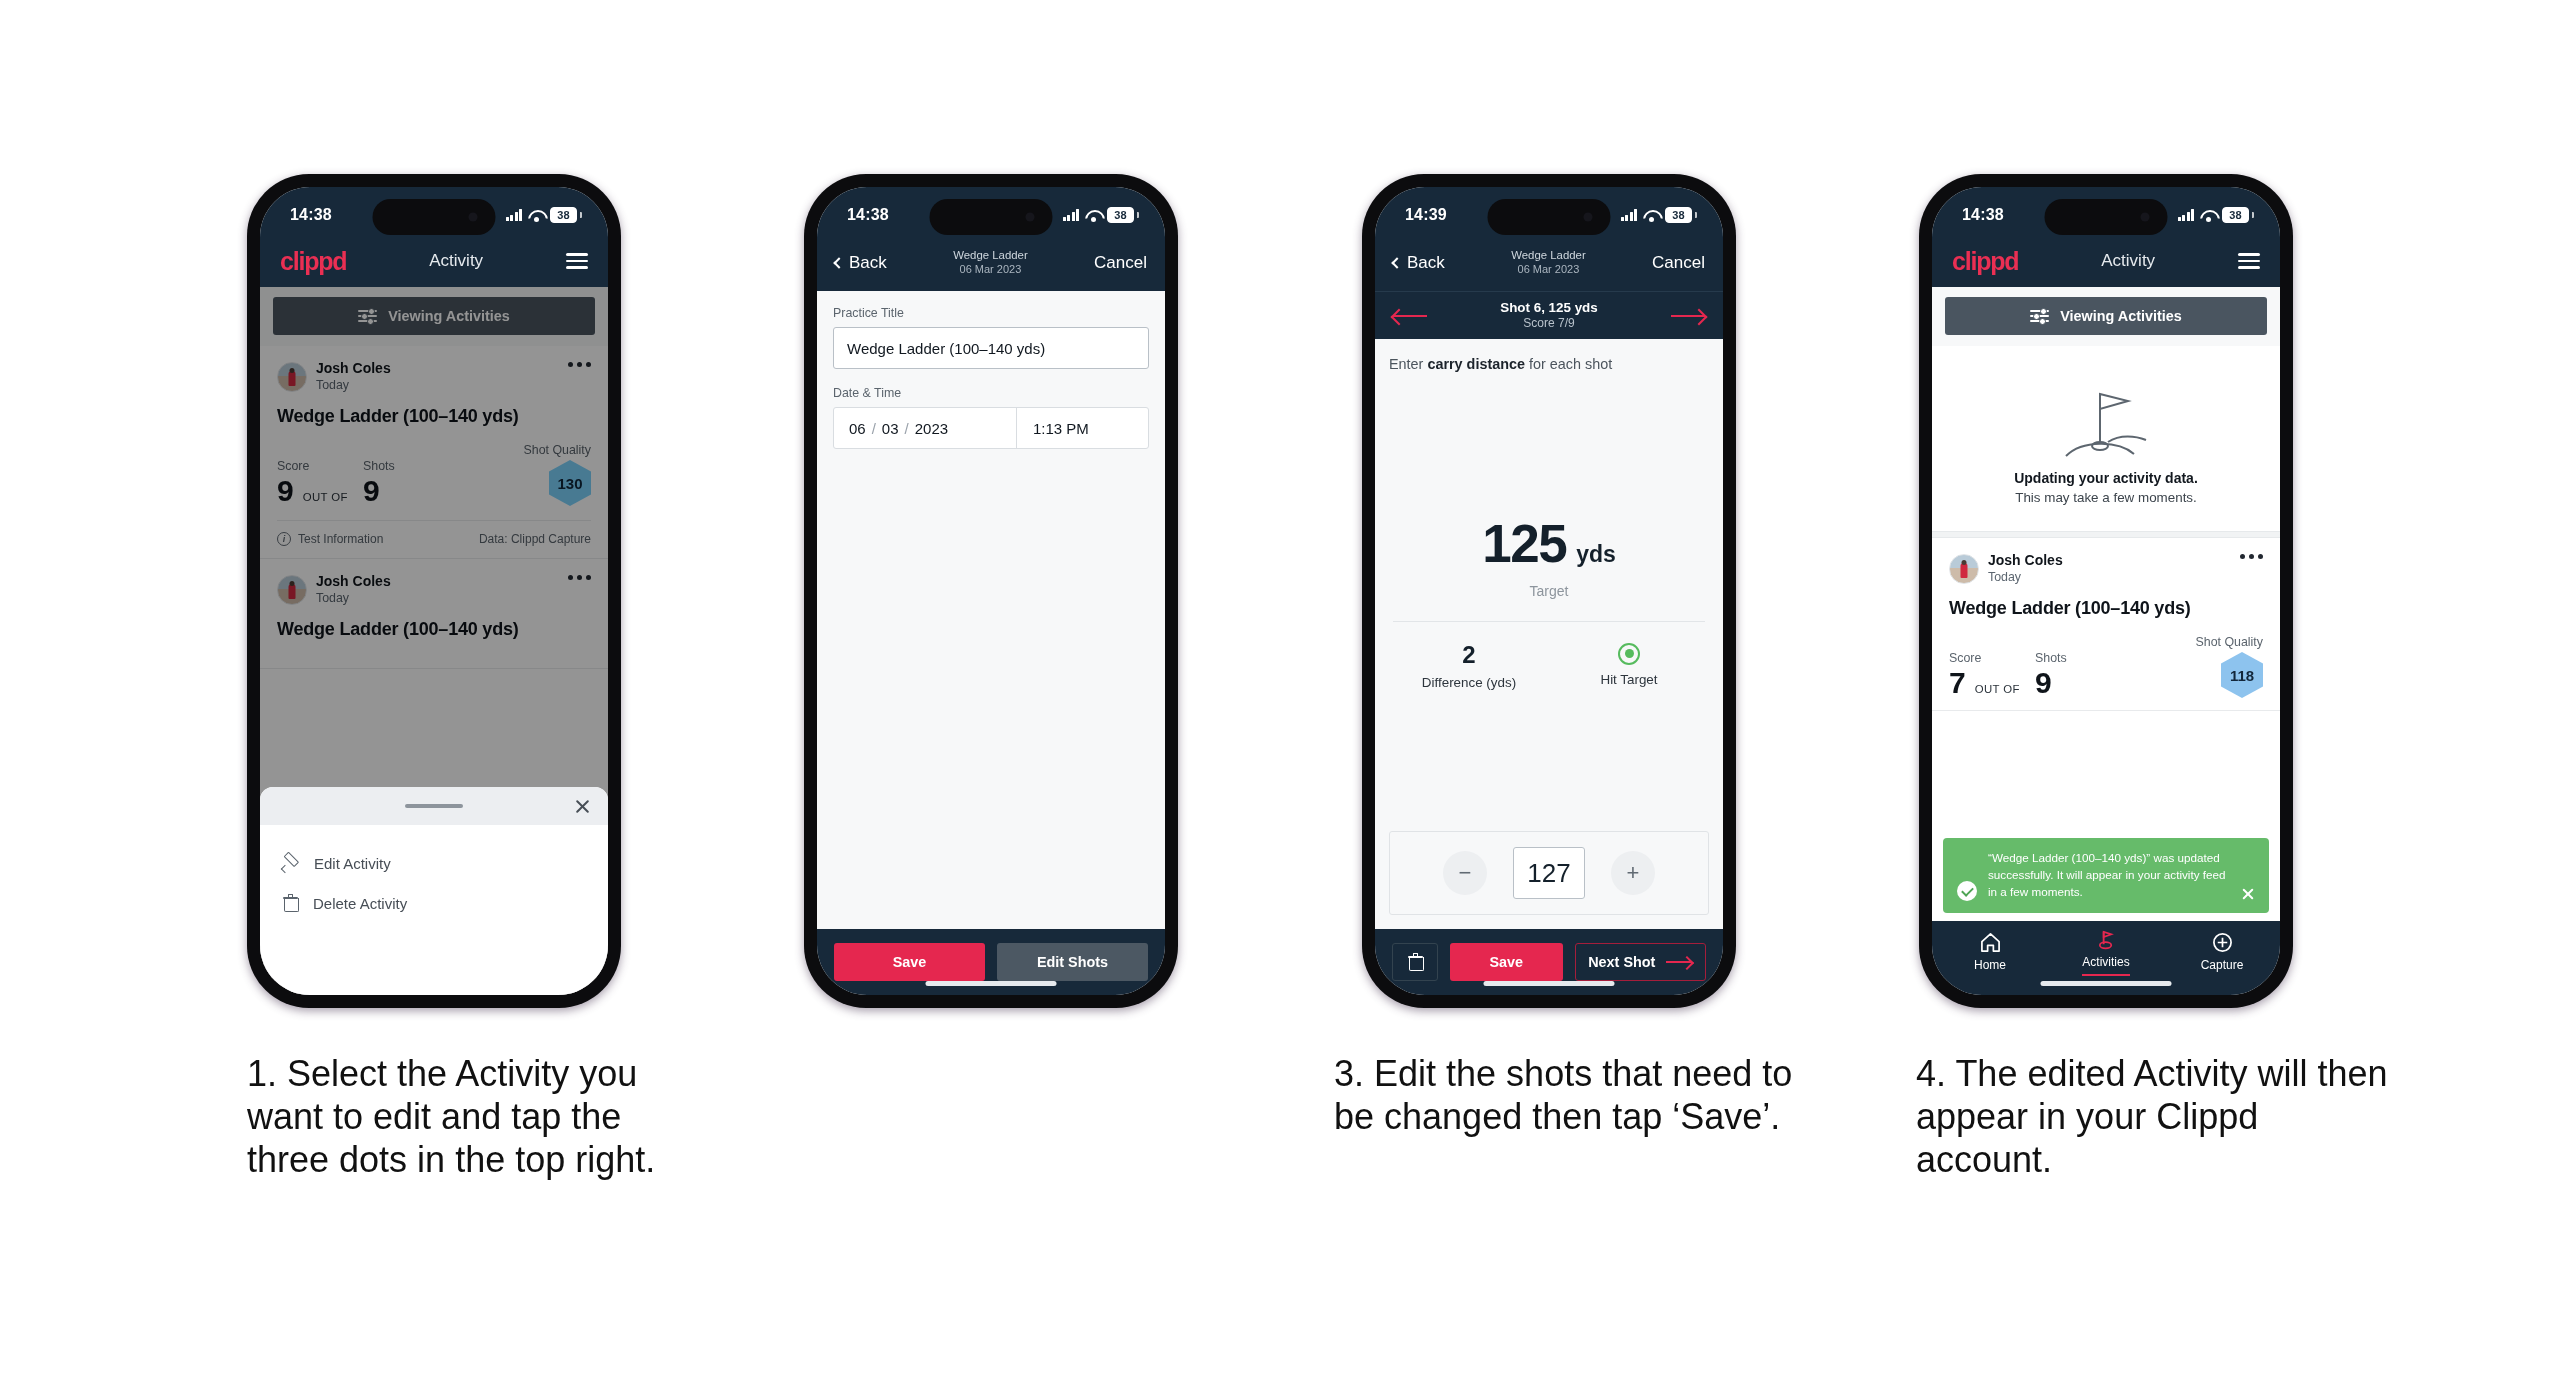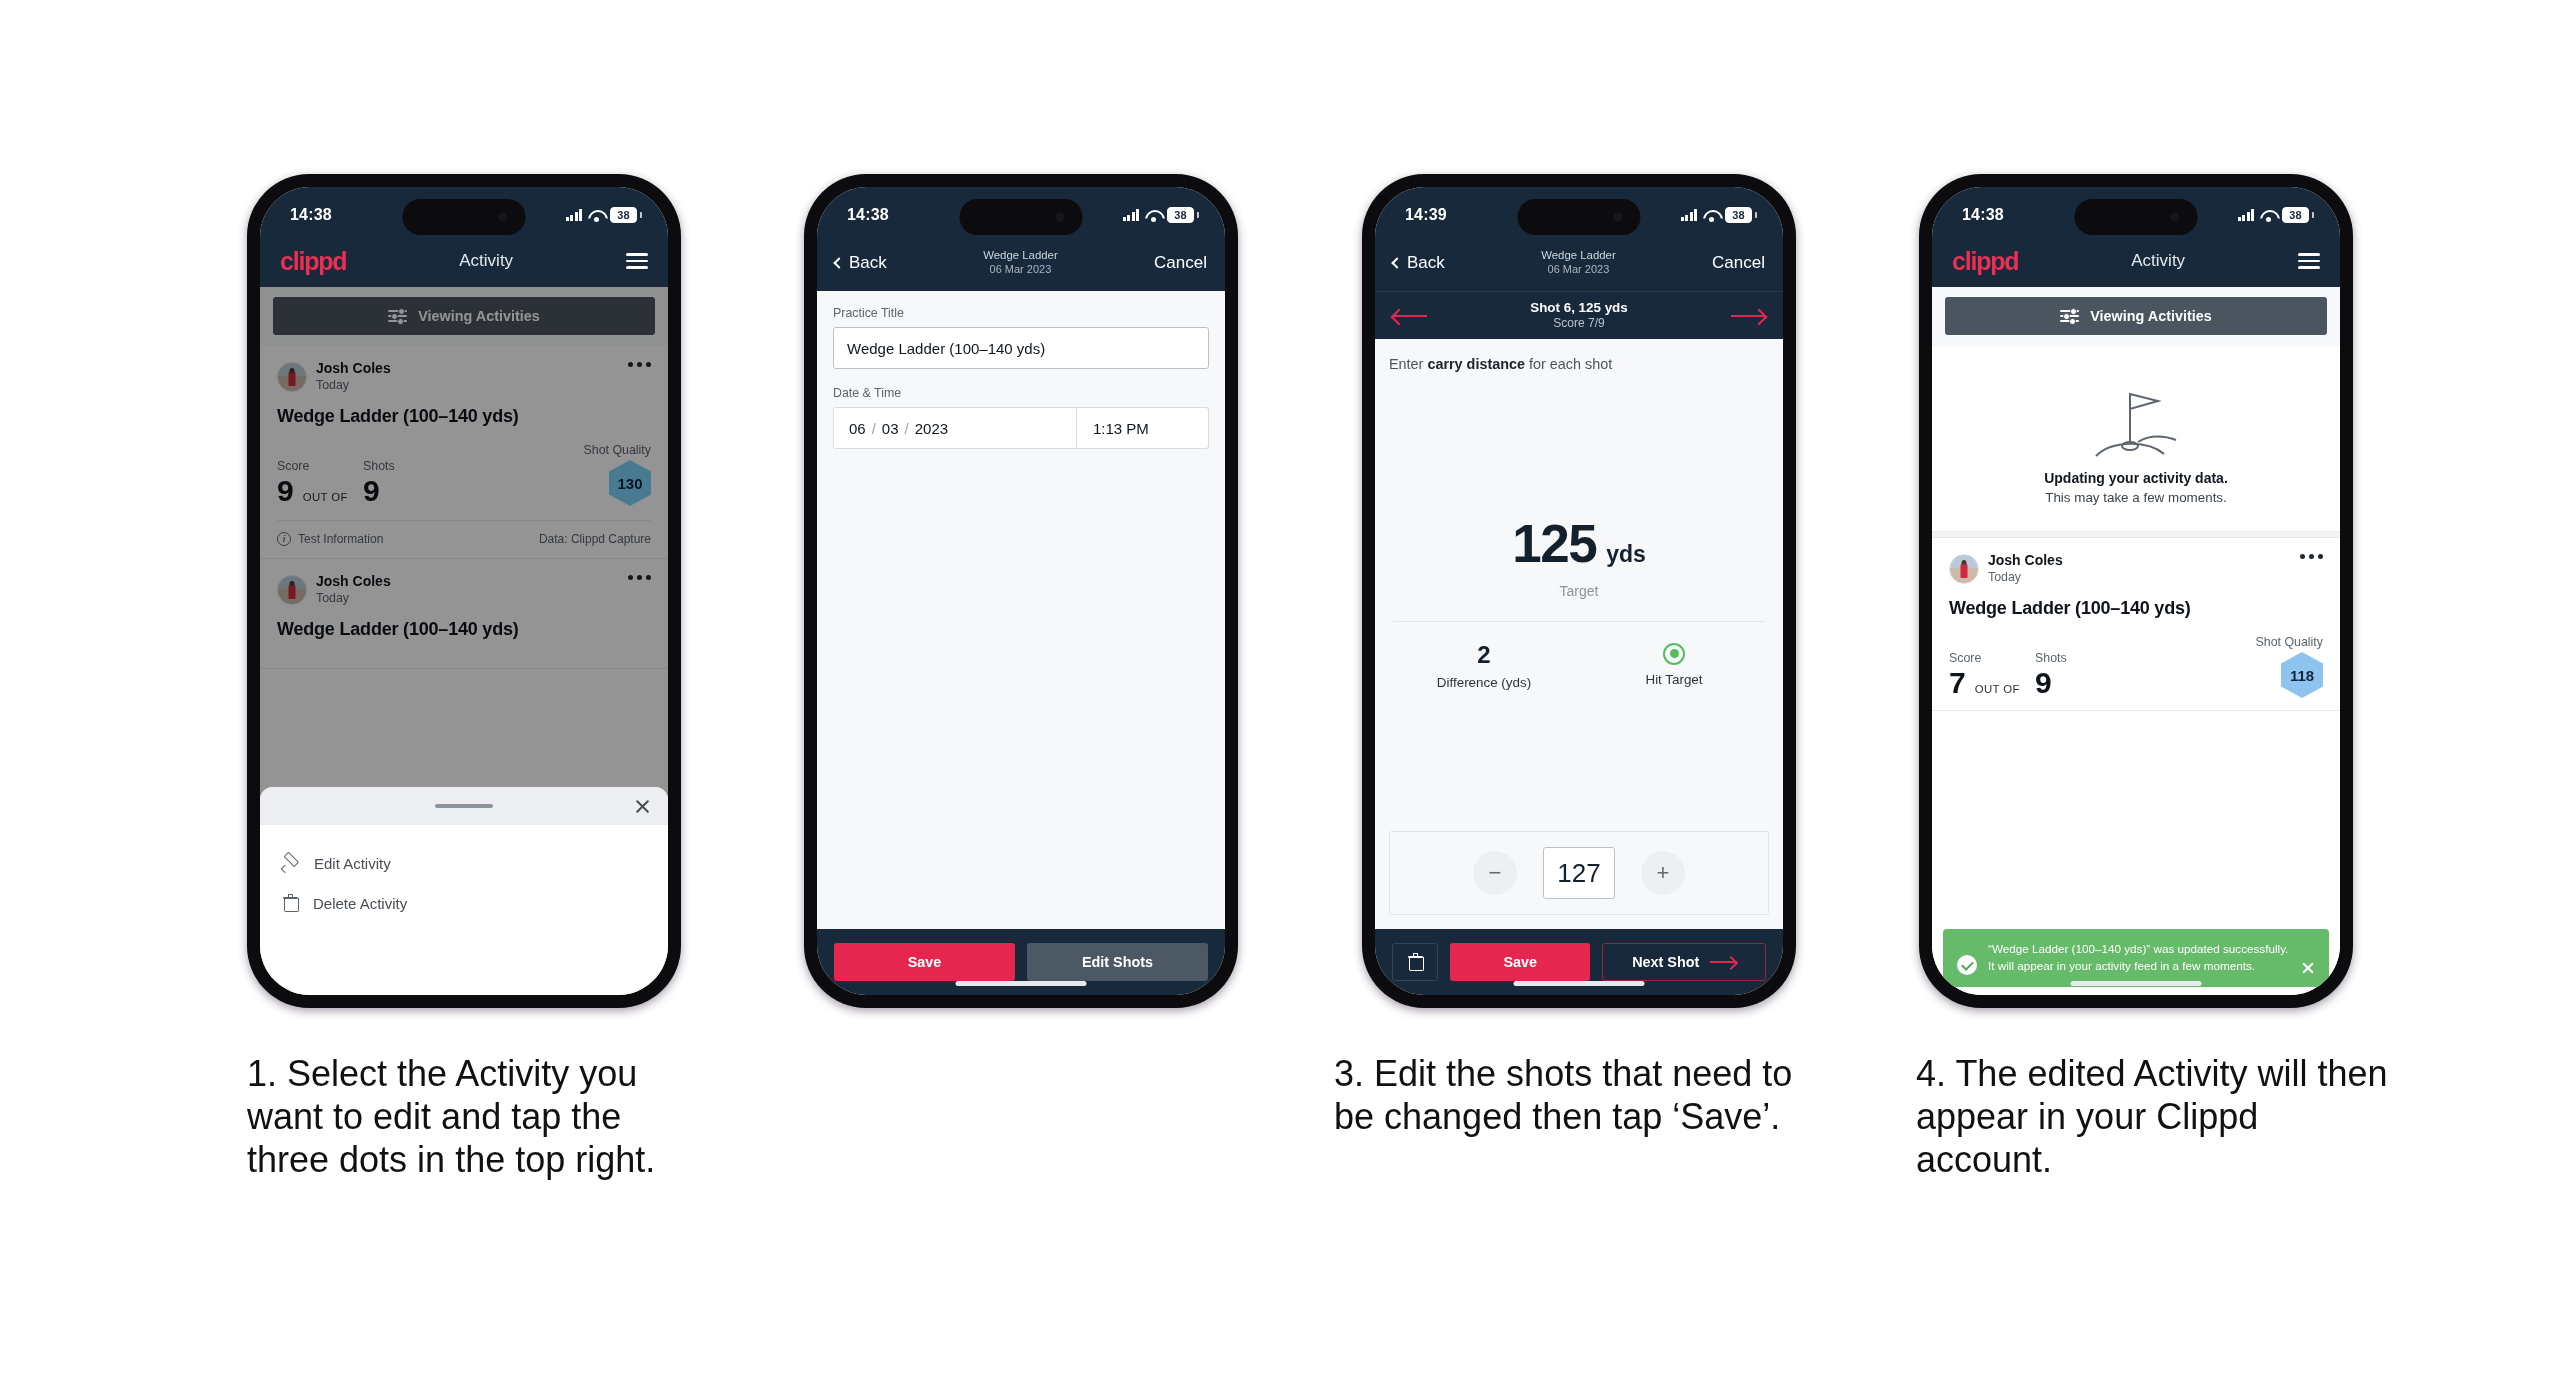--- a/index.html
+++ b/index.html
@@ -7,21 +7,21 @@
     width: 2576px; height: 1386px;
     background: #ffffff;
     font-family: "Liberation Sans", sans-serif;
     overflow: hidden;
   }
   .stage { position: relative; width: 2576px; height: 1386px; }
 
   
   .phone {
     position: absolute;
-    width: 434px; height: 834px;
+    width: 374px; height: 834px;
     background: #0c0c0e;
     border-radius: 62px;
     padding: 13px;
     box-shadow: 0 3px 10px rgba(60,40,70,.45);
   }
   .screen {
     position: relative;
     width: 100%; height: 100%;
     background: #ffffff;
     border-radius: 50px;
@@ -712,20 +712,43 @@
           </div>
         </div>
 
         <div class="toast">
           <span class="chk"></span>
           <span style="flex:1">“Wedge Ladder (100–140 yds)” was updated successfully. It will appear in your activity feed in a few moments.</span>
           <span class="x"></span>
         </div>
       </div>
 
+      <div class="tabbar">
+        <div class="tab">
+          <svg width="23" height="21" viewBox="0 0 24 22">
+            <path d="M3 10 L12 2 L21 10 L21 20 L15 20 L15 14 L9 14 L9 20 L3 20 Z" fill="none" stroke="#fff" stroke-width="1.8" stroke-linejoin="round"></path>
+          </svg>
+          <span class="lbl">Home</span>
+        </div>
+        <div class="tab active">
+          <svg width="23" height="21" viewBox="0 0 24 22">
+            <path d="M9 3 L9 16" stroke="#e5274f" stroke-width="1.9" fill="none"></path>
+            <path d="M9 3 L17 5.5 L9 8.5 Z" stroke="#e5274f" stroke-width="1.8" fill="none"></path>
+            <ellipse cx="11" cy="17" rx="6" ry="3.2" stroke="#e5274f" stroke-width="1.8" fill="none"></ellipse>
+          </svg>
+          <span class="lbl">Activities</span>
+        </div>
+        <div class="tab">
+          <svg width="23" height="21" viewBox="0 0 24 22">
+            <circle cx="12" cy="11" r="9" fill="none" stroke="#fff" stroke-width="1.8"></circle>
+            <path d="M12 6 L12 16 M7 11 L17 11" stroke="#fff" stroke-width="1.8"></path>
+          </svg>
+          <span class="lbl">Capture</span>
+        </div>
+      </div>
       <div class="homebar ondark"></div>
     </div>
   </div>
 
   <div class="caption" style="left:247px; top:1053px; width:428px;">1. Select the Activity you want to edit and tap the three dots in the top right.</div>
   <div class="caption" style="left:1334px; top:1053px; width:468px;">3. Edit the shots that need to be changed then tap ‘Save’.</div>
   <div class="caption" style="left:1916px; top:1053px; width:478px;">4. The edited Activity will then appear in your Clippd account.</div>
 
 </div>
 

